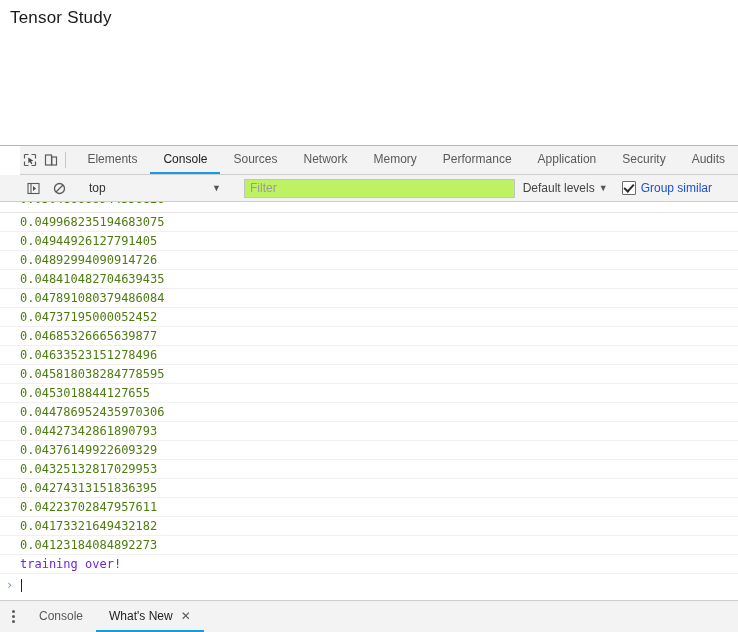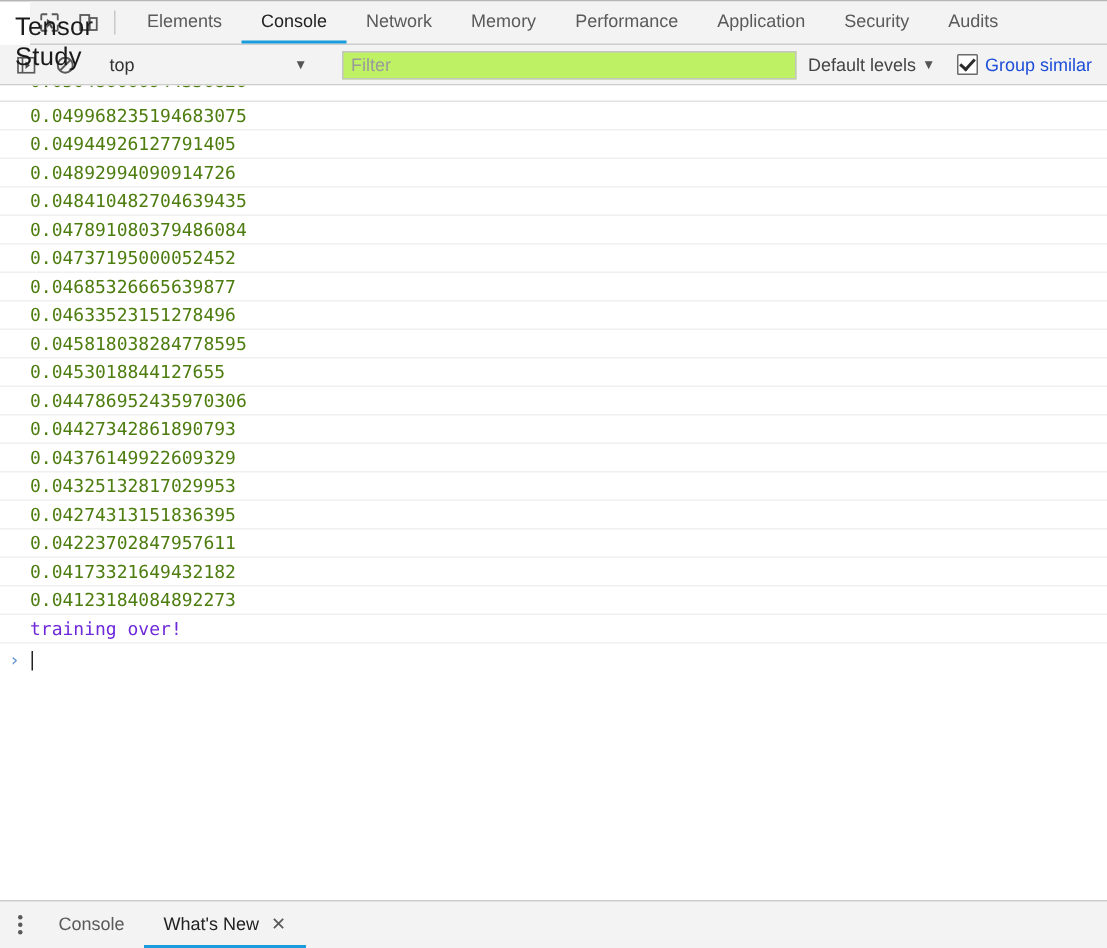--- a/index.html
+++ b/index.html
@@ -13,21 +13,21 @@
     font-family: "Liberation Sans", sans-serif;
     font-size: 12px;
     color: #333333;
     overflow: hidden;
   }
   .page {
     position: relative;
     width: 738px;
     height: 632px;
     display: flex;
-    flex-direction: row;
+    flex-direction: column;
   }
 
   
   .webpage {
     height: 145px;
     background: #ffffff;
     position: relative;
     flex: 0 0 auto;
   }
   .page-heading {
@@ -95,21 +95,21 @@
   }
 
   
   .dt-filterbar {
     height: 26px;
     background: #f3f3f3;
     border-bottom: 1px solid #cdcdcd;
     display: flex;
     align-items: center;
     flex: 0 0 auto;
-    padding: 0 4px;
+    padding: 0 20px;
   }
   .ctx-select {
     display: flex;
     align-items: center;
     width: 140px;
     height: 20px;
     font-size: 12px;
     color: #333;
     padding-left: 8px;
     position: relative;
@@ -292,20 +292,23 @@
           <rect x="7.8" y="4" width="4.7" height="8" fill="none" stroke="#5a5a5a" stroke-width="1.2"></rect>
         </svg>
       </div>
       <div class="vsep"></div>
       <div class="dt-tabs">
         <div class="dt-tab">
             <span>Elements</span>
           </div>
         <div class="dt-tab active">
             <span>Console</span>
+          </div>
+        <div class="dt-tab">
+            <span>Sources</span>
           </div>
         <div class="dt-tab">
             <span>Network</span>
           </div>
         <div class="dt-tab">
             <span>Memory</span>
           </div>
         <div class="dt-tab">
             <span>Performance</span>
           </div>

